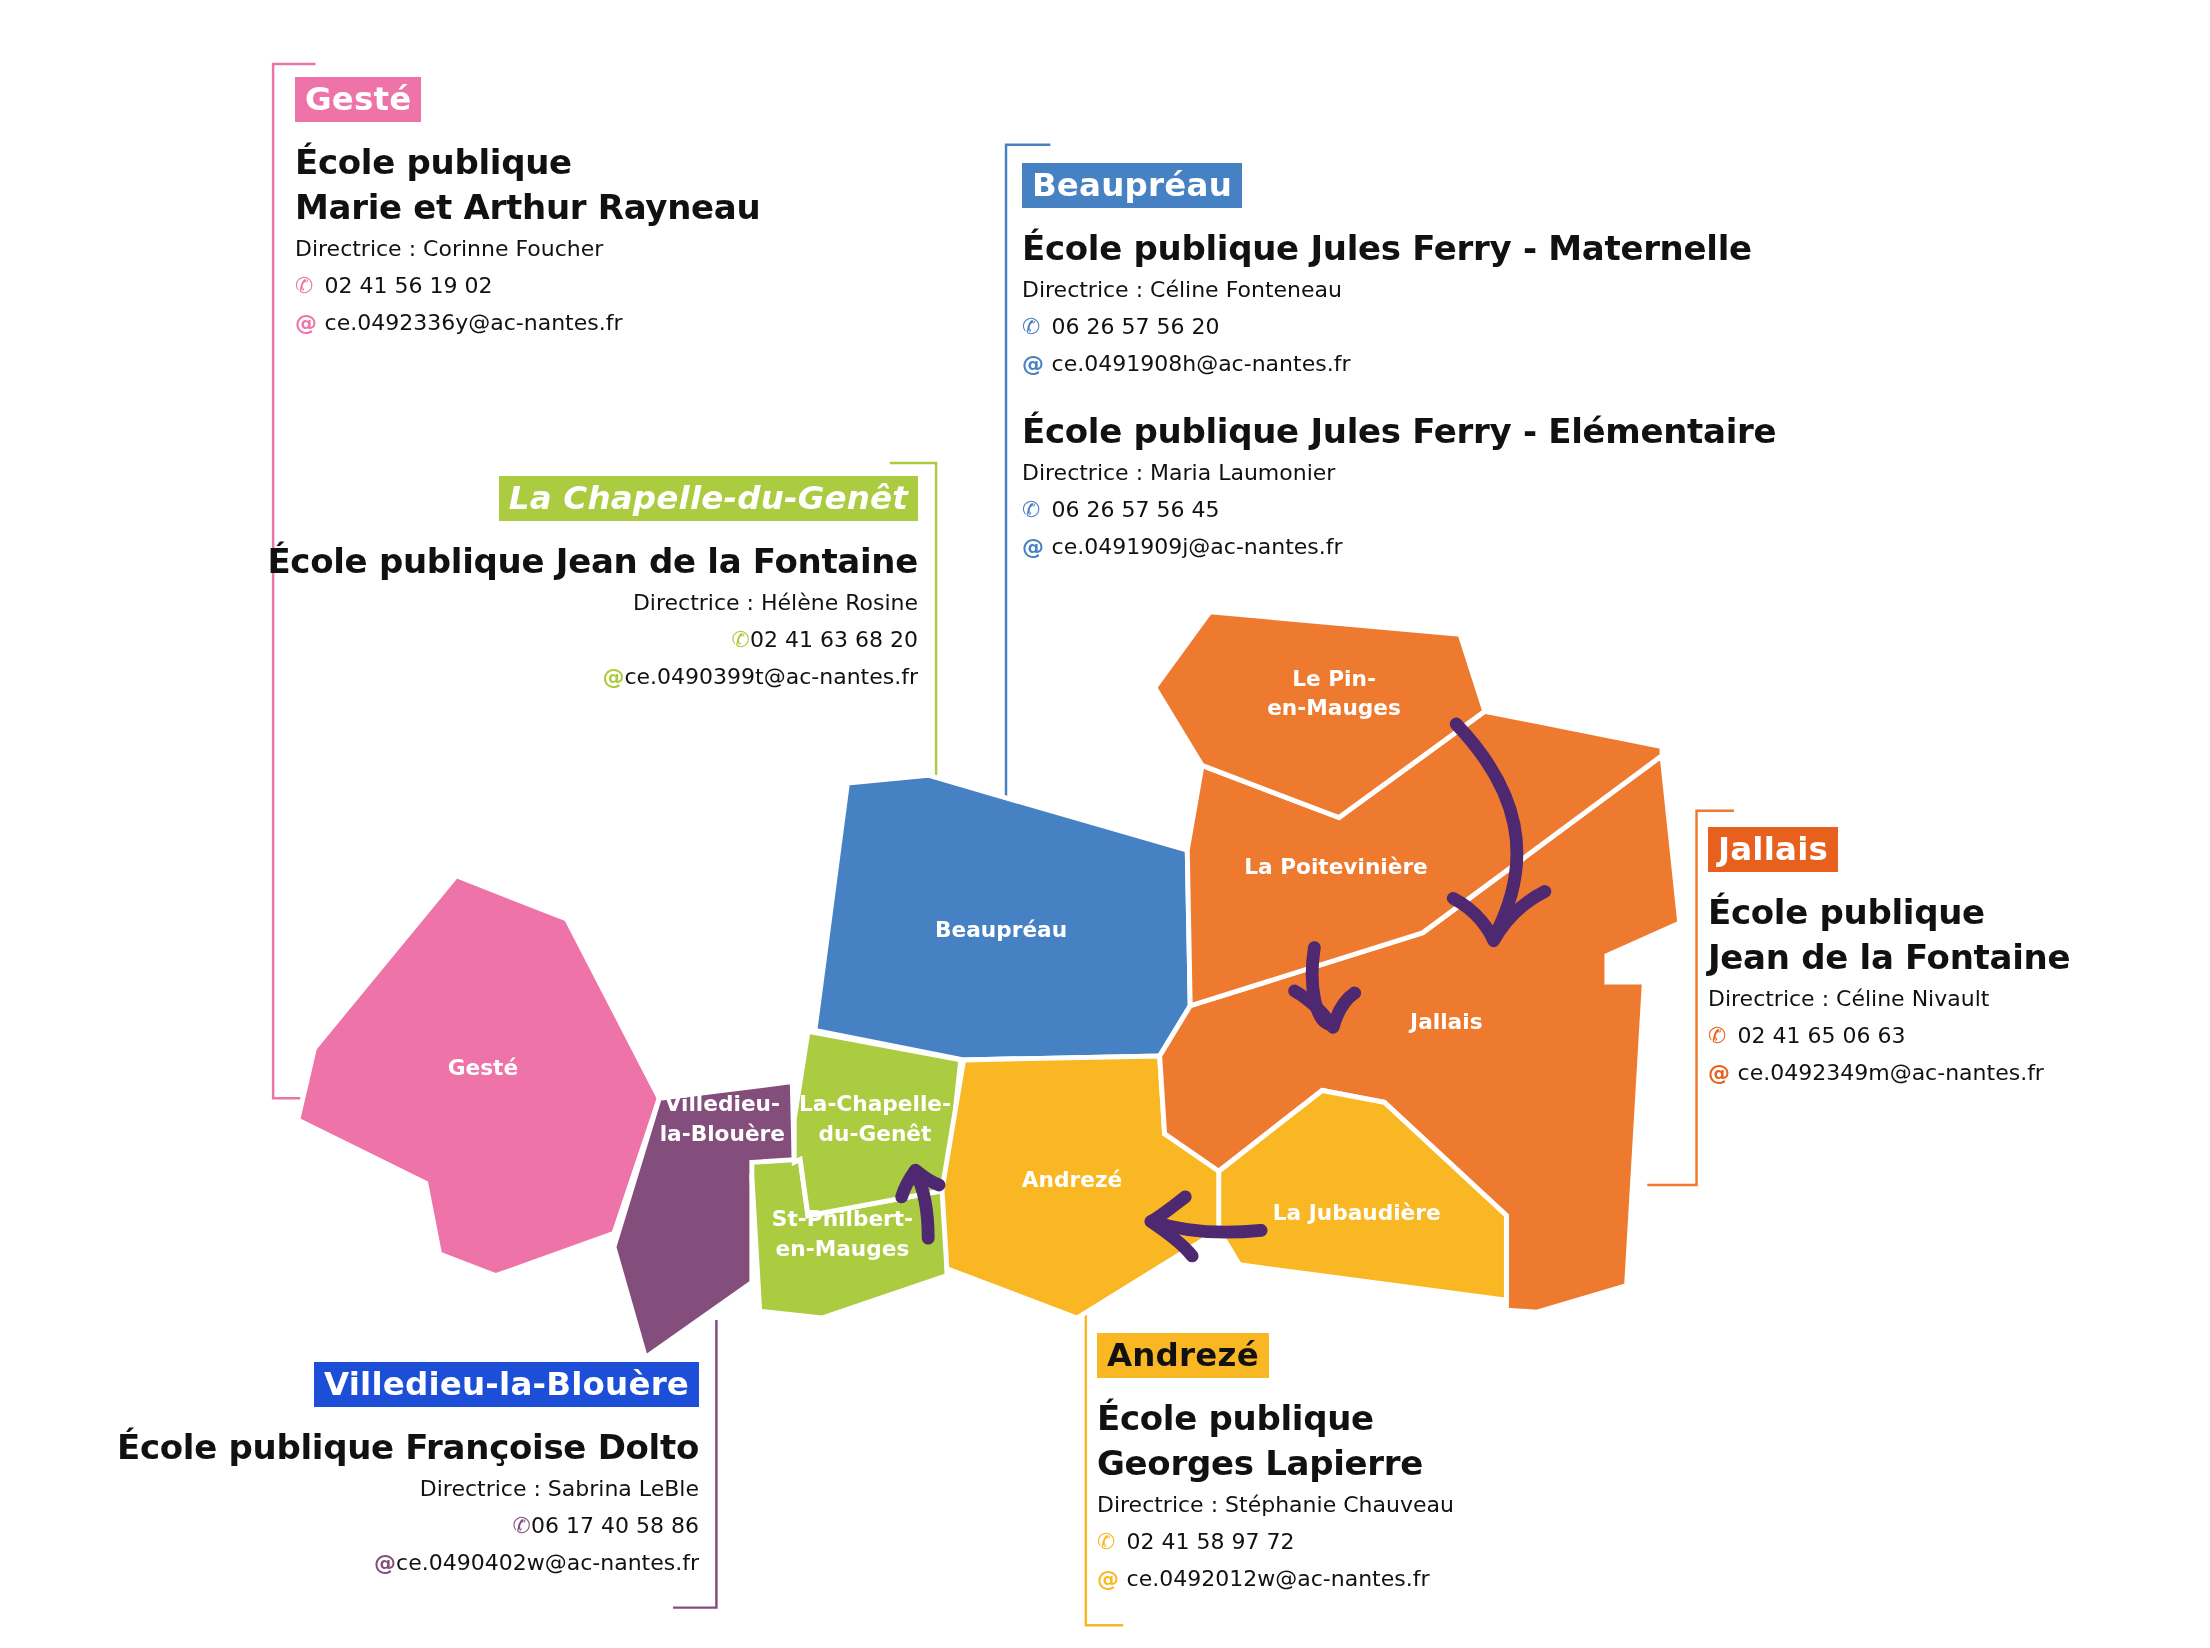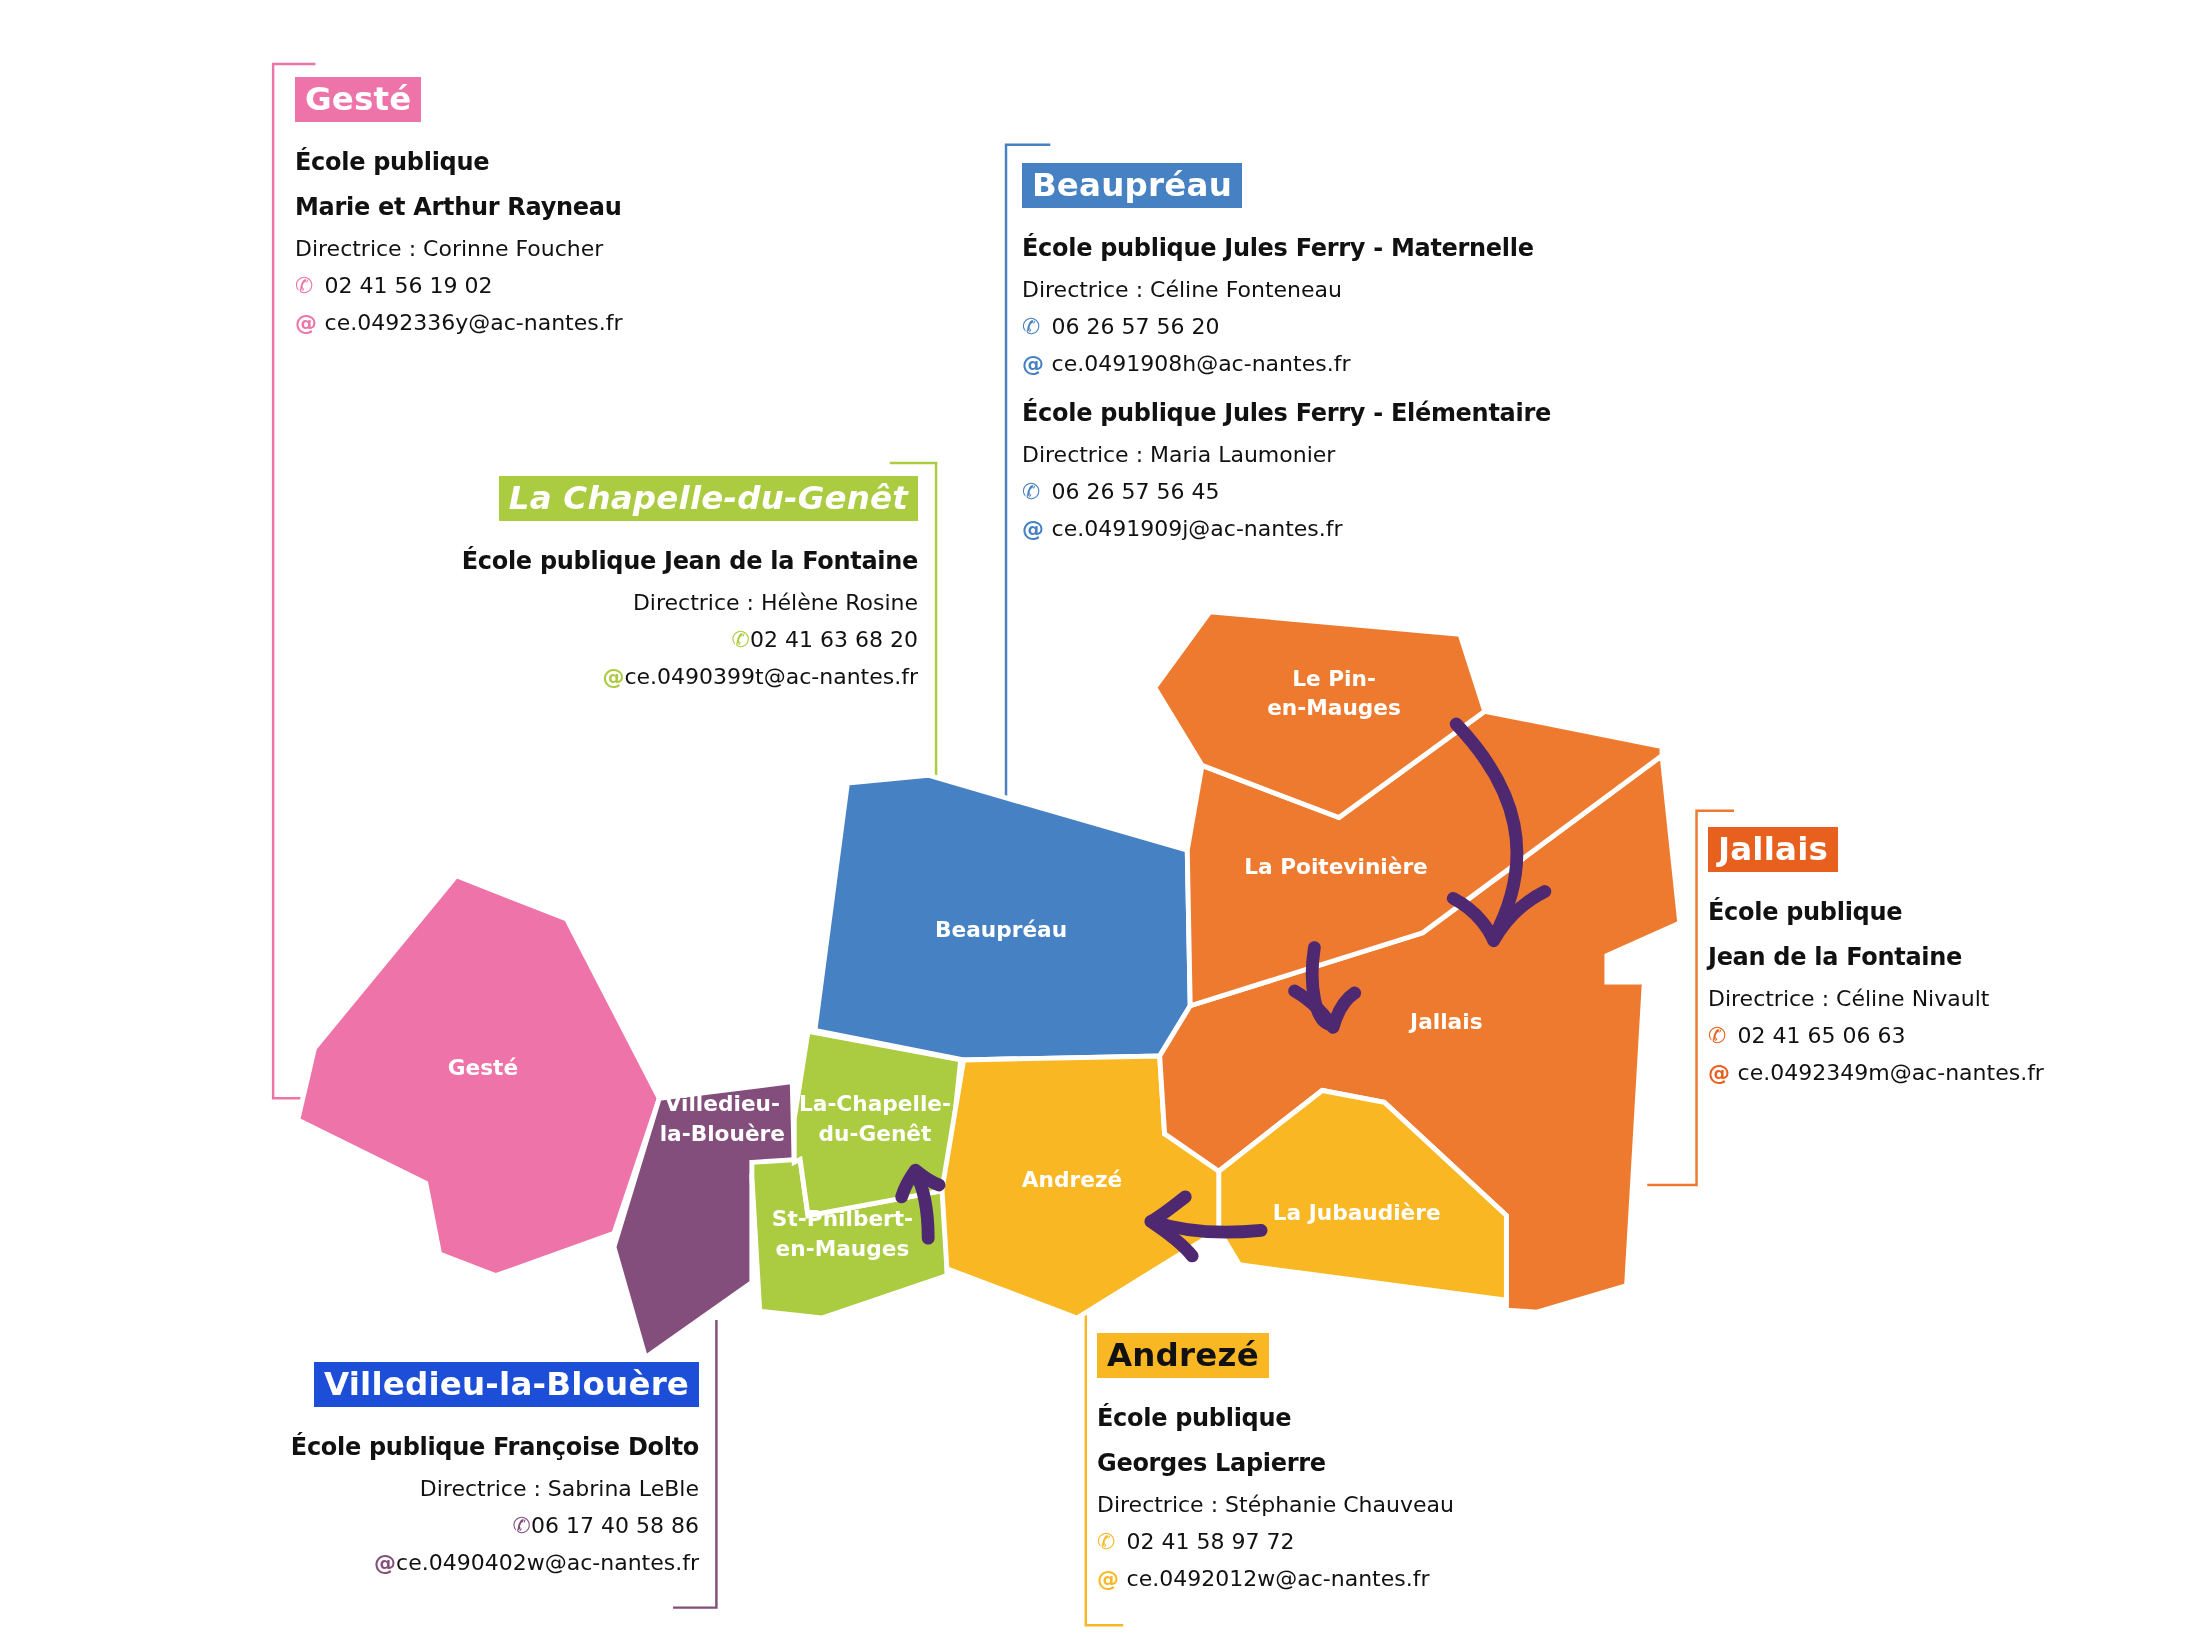--- a/index.html
+++ b/index.html
@@ -9,21 +9,21 @@
   .region { stroke: #ffffff; stroke-width: 5; stroke-linejoin: miter; }
   .region-label { font-family: "DejaVu Sans", sans-serif; font-weight: bold; fill: #ffffff; font-size: 22px; }
   .arrow { fill: none; stroke: #4f2872; stroke-width: 13; stroke-linecap: round; stroke-linejoin: round; }
   .bracket { fill: none; stroke-width: 2.5; }
 
   .card { position: absolute; line-height: 1; }
   .card.right { text-align: right; }
   .tag { display: inline-block; color: #fff; font-weight: bold; font-size: 32.5px;
          padding: 5.9px 9.9px 6.9px 9.9px; letter-spacing: 0.2px; }
   .tag.dark { color: #111; }
-  .school { font-weight: bold; font-size: 24px; margin-top: 17.7px; line-height: 45px; letter-spacing: -0.3px; }
+  .school { font-weight: bold; font-size: 34px; margin-top: 17.7px; line-height: 45px; letter-spacing: -0.3px; }
   .line { font-size: 22px; line-height: 37px; white-space: nowrap; }
   .ico { display: inline-block; width: 29.6px; font-weight: bold; }
 </style>
 </head>
 <body>
 
 <svg id="map" viewBox="0 0 2244 1673" xmlns="http://www.w3.org/2000/svg">
 
   <g>
     <polyline class="bracket" stroke="#ee73a8" points="320,65 277,65 277,1115 320,1115"></polyline>
@@ -100,21 +100,21 @@
   <div class="school">
     <div>École publique Jules Ferry - Maternelle</div>
   </div>
   <div class="line">Directrice : Céline Fonteneau</div>
   <div class="line">
     <span class="ico" style="color:#4681c3;">✆</span><span>06 26 57 56 20</span>
   </div>
   <div class="line">
     <span class="ico" style="color:#4681c3;">@</span><span>ce.0491908h@ac-nantes.fr</span>
   </div>
-  <div class="school" style="margin-top:9px;">
+  <div class="school" style="margin-top:27px;">
     <div>École publique Jules Ferry - Elémentaire</div>
   </div>
   <div class="line">Directrice : Maria Laumonier</div>
   <div class="line">
     <span class="ico" style="color:#4681c3;">✆</span><span>06 26 57 56 45</span>
   </div>
   <div class="line">
     <span class="ico" style="color:#4681c3;">@</span><span>ce.0491909j@ac-nantes.fr</span>
   </div>
 </div>

